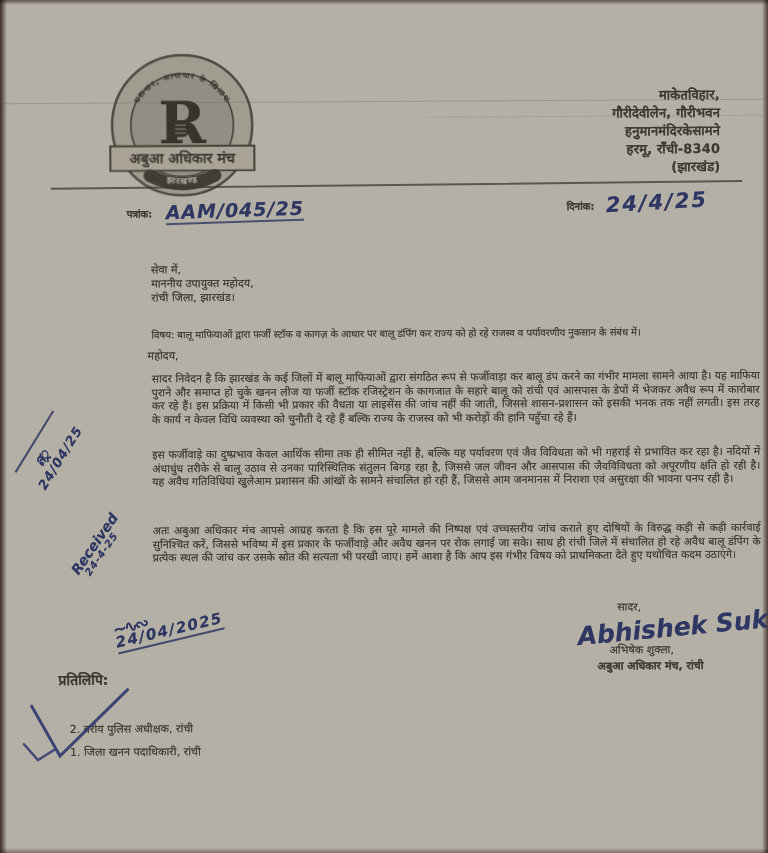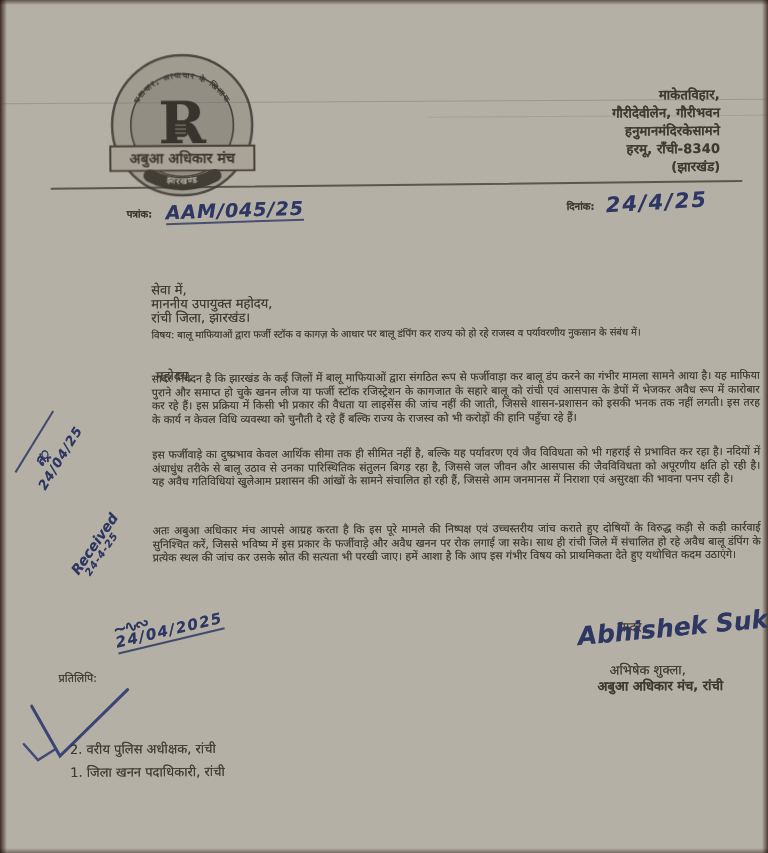--- a/index.html
+++ b/index.html
@@ -24,21 +24,21 @@
   .crease{position:absolute;height:1px;background:rgba(80,75,65,0.25);}
   .rule{position:absolute;height:2px;background:rgba(62,57,47,0.75);border-radius:1px;}
   .print{color:#3e3a31;text-shadow:0 0 0.5px rgba(62,58,49,0.6);}
   .pen{color:#2e3763;text-shadow:0 0 0.5px rgba(46,55,99,0.55);}
   .abs{position:absolute;}
   .addr{font-size:13px;font-weight:bold;line-height:18px;text-align:right;letter-spacing:0.2px;}
   .meta-label{font-size:10px;font-weight:bold;}
   .hand-ref{font-size:19px;font-weight:bold;letter-spacing:1px;border-bottom:2px solid rgba(46,55,99,0.8);transform:rotate(-1.5deg);display:inline-block;font-style:italic;}
   .hand-date{font-size:21px;font-weight:bold;letter-spacing:2px;transform:rotate(-3deg);display:inline-block;font-style:italic;}
   .bodytxt{font-size:10.8px;line-height:13.7px;text-align:justify;width:608px;}
-  .line11{font-size:13px;line-height:14px;margin-top:20px;}
+  .line11{font-size:11px;line-height:14px;}
   .subject{font-size:10px;white-space:nowrap;letter-spacing:-0.1px;}
   .sig-hand{font-size:25px;font-style:italic;font-weight:bold;transform:rotate(-5deg);letter-spacing:0px;white-space:nowrap;}
   .ann{position:absolute;}
   .ann .inner{display:inline-block;}
   .ann-a .inner{transform:rotate(-58deg);font-size:13px;font-weight:bold;font-style:italic;letter-spacing:1px;border-top:2px solid rgba(46,55,99,0.85);padding-top:2px;}
   .ann-a .scr{font-size:15px;letter-spacing:-2px;display:block;margin-left:18px;margin-bottom:-4px;}
   .ann-b .inner{transform:rotate(-55deg);font-size:14px;font-style:italic;font-weight:bold;}
   .ann-b .d{font-size:10px;letter-spacing:1px;display:block;margin-top:-2px;margin-left:6px;}
   .ann-c .inner{transform:rotate(-13deg);font-size:15px;font-weight:bold;font-style:italic;letter-spacing:1.5px;border-bottom:2.5px solid rgba(46,55,99,0.85);padding-bottom:1px;}
   .ann-c .scr{display:block;font-size:17px;letter-spacing:-3px;margin-bottom:-6px;}
@@ -103,32 +103,32 @@
     </div>
 
     <div class="abs print line11" style="left:152px;top:262px;">
       <div>सेवा में,</div>
       <div>माननीय उपायुक्त महोदय,</div>
       <div>रांची जिला, झारखंड।</div>
     </div>
 
     <div class="abs print subject" style="left:152px;top:326px;">विषय: बालू माफियाओं द्वारा फर्जी स्टॉक व कागज़ के आधार पर बालू डंपिंग कर राज्य को हो रहे राजस्व व पर्यावरणीय नुकसान के संबंध में।</div>
 
-    <div class="abs print line11" style="left:156px;top:348px;">महोदय,</div>
+    <div class="abs print line11" style="left:148px;top:348px;">महोदय,</div>
 
     <div class="abs print bodytxt" style="left:152px;top:371px;">सादर निवेदन है कि झारखंड के कई जिलों में बालू माफियाओं द्वारा संगठित रूप से फर्जीवाड़ा कर बालू डंप करने का गंभीर मामला सामने आया है। यह माफिया पुराने और समाप्त हो चुके खनन लीज या फर्जी स्टॉक रजिस्ट्रेशन के कागजात के सहारे बालू को रांची एवं आसपास के डेपों में भेजकर अवैध रूप में कारोबार कर रहे हैं। इस प्रक्रिया में किसी भी प्रकार की वैधता या लाइसेंस की जांच नहीं की जाती, जिससे शासन-प्रशासन को इसकी भनक तक नहीं लगती। इस तरह के कार्य न केवल विधि व्यवस्था को चुनौती दे रहे हैं बल्कि राज्य के राजस्व को भी करोड़ों की हानि पहुँचा रहे हैं।</div>
     <div class="abs print bodytxt" style="left:152px;top:447px;">इस फर्जीवाड़े का दुष्प्रभाव केवल आर्थिक सीमा तक ही सीमित नहीं है, बल्कि यह पर्यावरण एवं जैव विविधता को भी गहराई से प्रभावित कर रहा है। नदियों में अंधाधुंध तरीके से बालू उठाव से उनका पारिस्थितिक संतुलन बिगड़ रहा है, जिससे जल जीवन और आसपास की जैवविविधता को अपूरणीय क्षति हो रही है। यह अवैध गतिविधियां खुलेआम प्रशासन की आंखों के सामने संचालित हो रही हैं, जिससे आम जनमानस में निराशा एवं असुरक्षा की भावना पनप रही है।</div>
     <div class="abs print bodytxt" style="left:152px;top:523px;">अतः अबुआ अधिकार मंच आपसे आग्रह करता है कि इस पूरे मामले की निष्पक्ष एवं उच्चस्तरीय जांच कराते हुए दोषियों के विरुद्ध कड़ी से कड़ी कार्रवाई सुनिश्चित करें, जिससे भविष्य में इस प्रकार के फर्जीवाड़े और अवैध खनन पर रोक लगाई जा सके। साथ ही रांची जिले में संचालित हो रहे अवैध बालू डंपिंग के प्रत्येक स्थल की जांच कर उसके स्रोत की सत्यता भी परखी जाए। हमें आशा है कि आप इस गंभीर विषय को प्राथमिकता देते हुए यथोचित कदम उठाएंगे।</div>
 
     <div class="abs print line11" style="left:616px;top:602px;">सादर,</div>
     <div class="abs pen sig-hand" style="left:576px;top:613px;">Abhishek Sukhla</div>
     <div class="abs print line11" style="left:608px;top:645px;font-weight:normal;">अभिषेक शुक्ला,</div>
     <div class="abs print line11" style="left:596px;top:661px;font-weight:bold;text-align:center;">अबुआ अधिकार मंच, रांची</div>
 
-    <div class="abs print" style="left:57px;top:668px;font-size:11px;font-weight:normal;">प्रतिलिपि:</div>
+    <div class="abs print" style="left:57px;top:668px;font-size:14px;font-weight:bold;">प्रतिलिपि:</div>
     <div class="abs print line11" style="left:68px;top:744px;">1. जिला खनन पदाधिकारी, रांची</div>
     <div class="abs print line11" style="left:68px;top:721px;">2. वरीय पुलिस अधीक्षक, रांची</div>
 
     <svg class="abs" style="left:18px;top:682px;" width="120" height="85" viewBox="0 0 120 85">
       <polyline points="12,22 40,72 108,6" fill="none" stroke="#2e3a6e" stroke-width="3" stroke-linecap="round" opacity="0.9"></polyline>
       <polyline points="4,60 18,76 34,66" fill="none" stroke="#2e3a6e" stroke-width="2.5" stroke-linecap="round" opacity="0.85"></polyline>
     </svg>
 
     <div class="ann ann-a pen" style="left:14px;top:430px;width:110px;height:95px;">
       <span class="inner">

